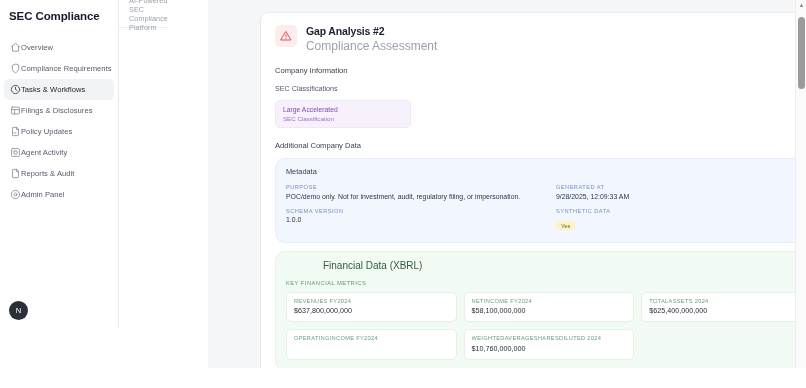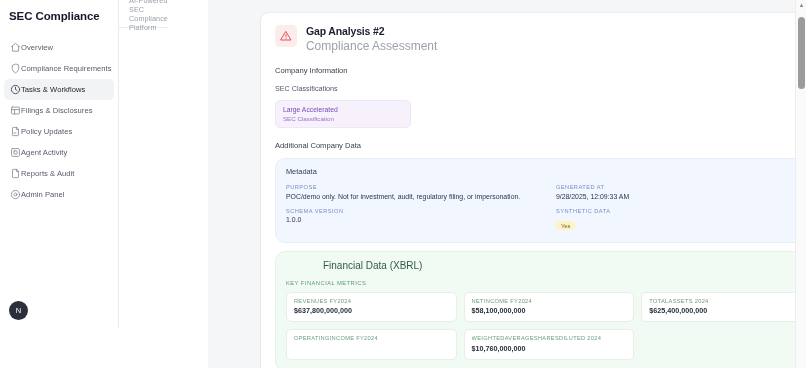--- a/index.html
+++ b/index.html
@@ -148,21 +148,21 @@
   .metrics-label { font-size: 5.8px; letter-spacing: 0.45px; color: #5f9a74; margin-top: 9px; }
   .metrics-grid {
     display: grid; grid-template-columns: repeat(3, 1fr);
     gap: 7px; margin-top: 6px;
   }
   .metric {
     background: #ffffff; border: 1px solid #e6efe9;
     border-radius: 5px; padding: 5px 7px 6px 7px;
   }
   .metric-k { font-size: 5.7px; letter-spacing: 0.3px; color: #6b9e80; white-space: nowrap; overflow: hidden; }
-  .metric-v { font-size: 7.2px; font-weight: bold; color: #1f2a36; margin-top: 2.5px; }
+  .metric-v { font-size: 7.2px; font-weight: normal; color: #1f2a36; margin-top: 2.5px; }
   .metric.empty { background: transparent; border: none; }
 </style>
 </head>
 <body>
 
 <div class="app">
 
   <aside class="sidebar">
     <div class="brand">SEC Compliance</div>
 

